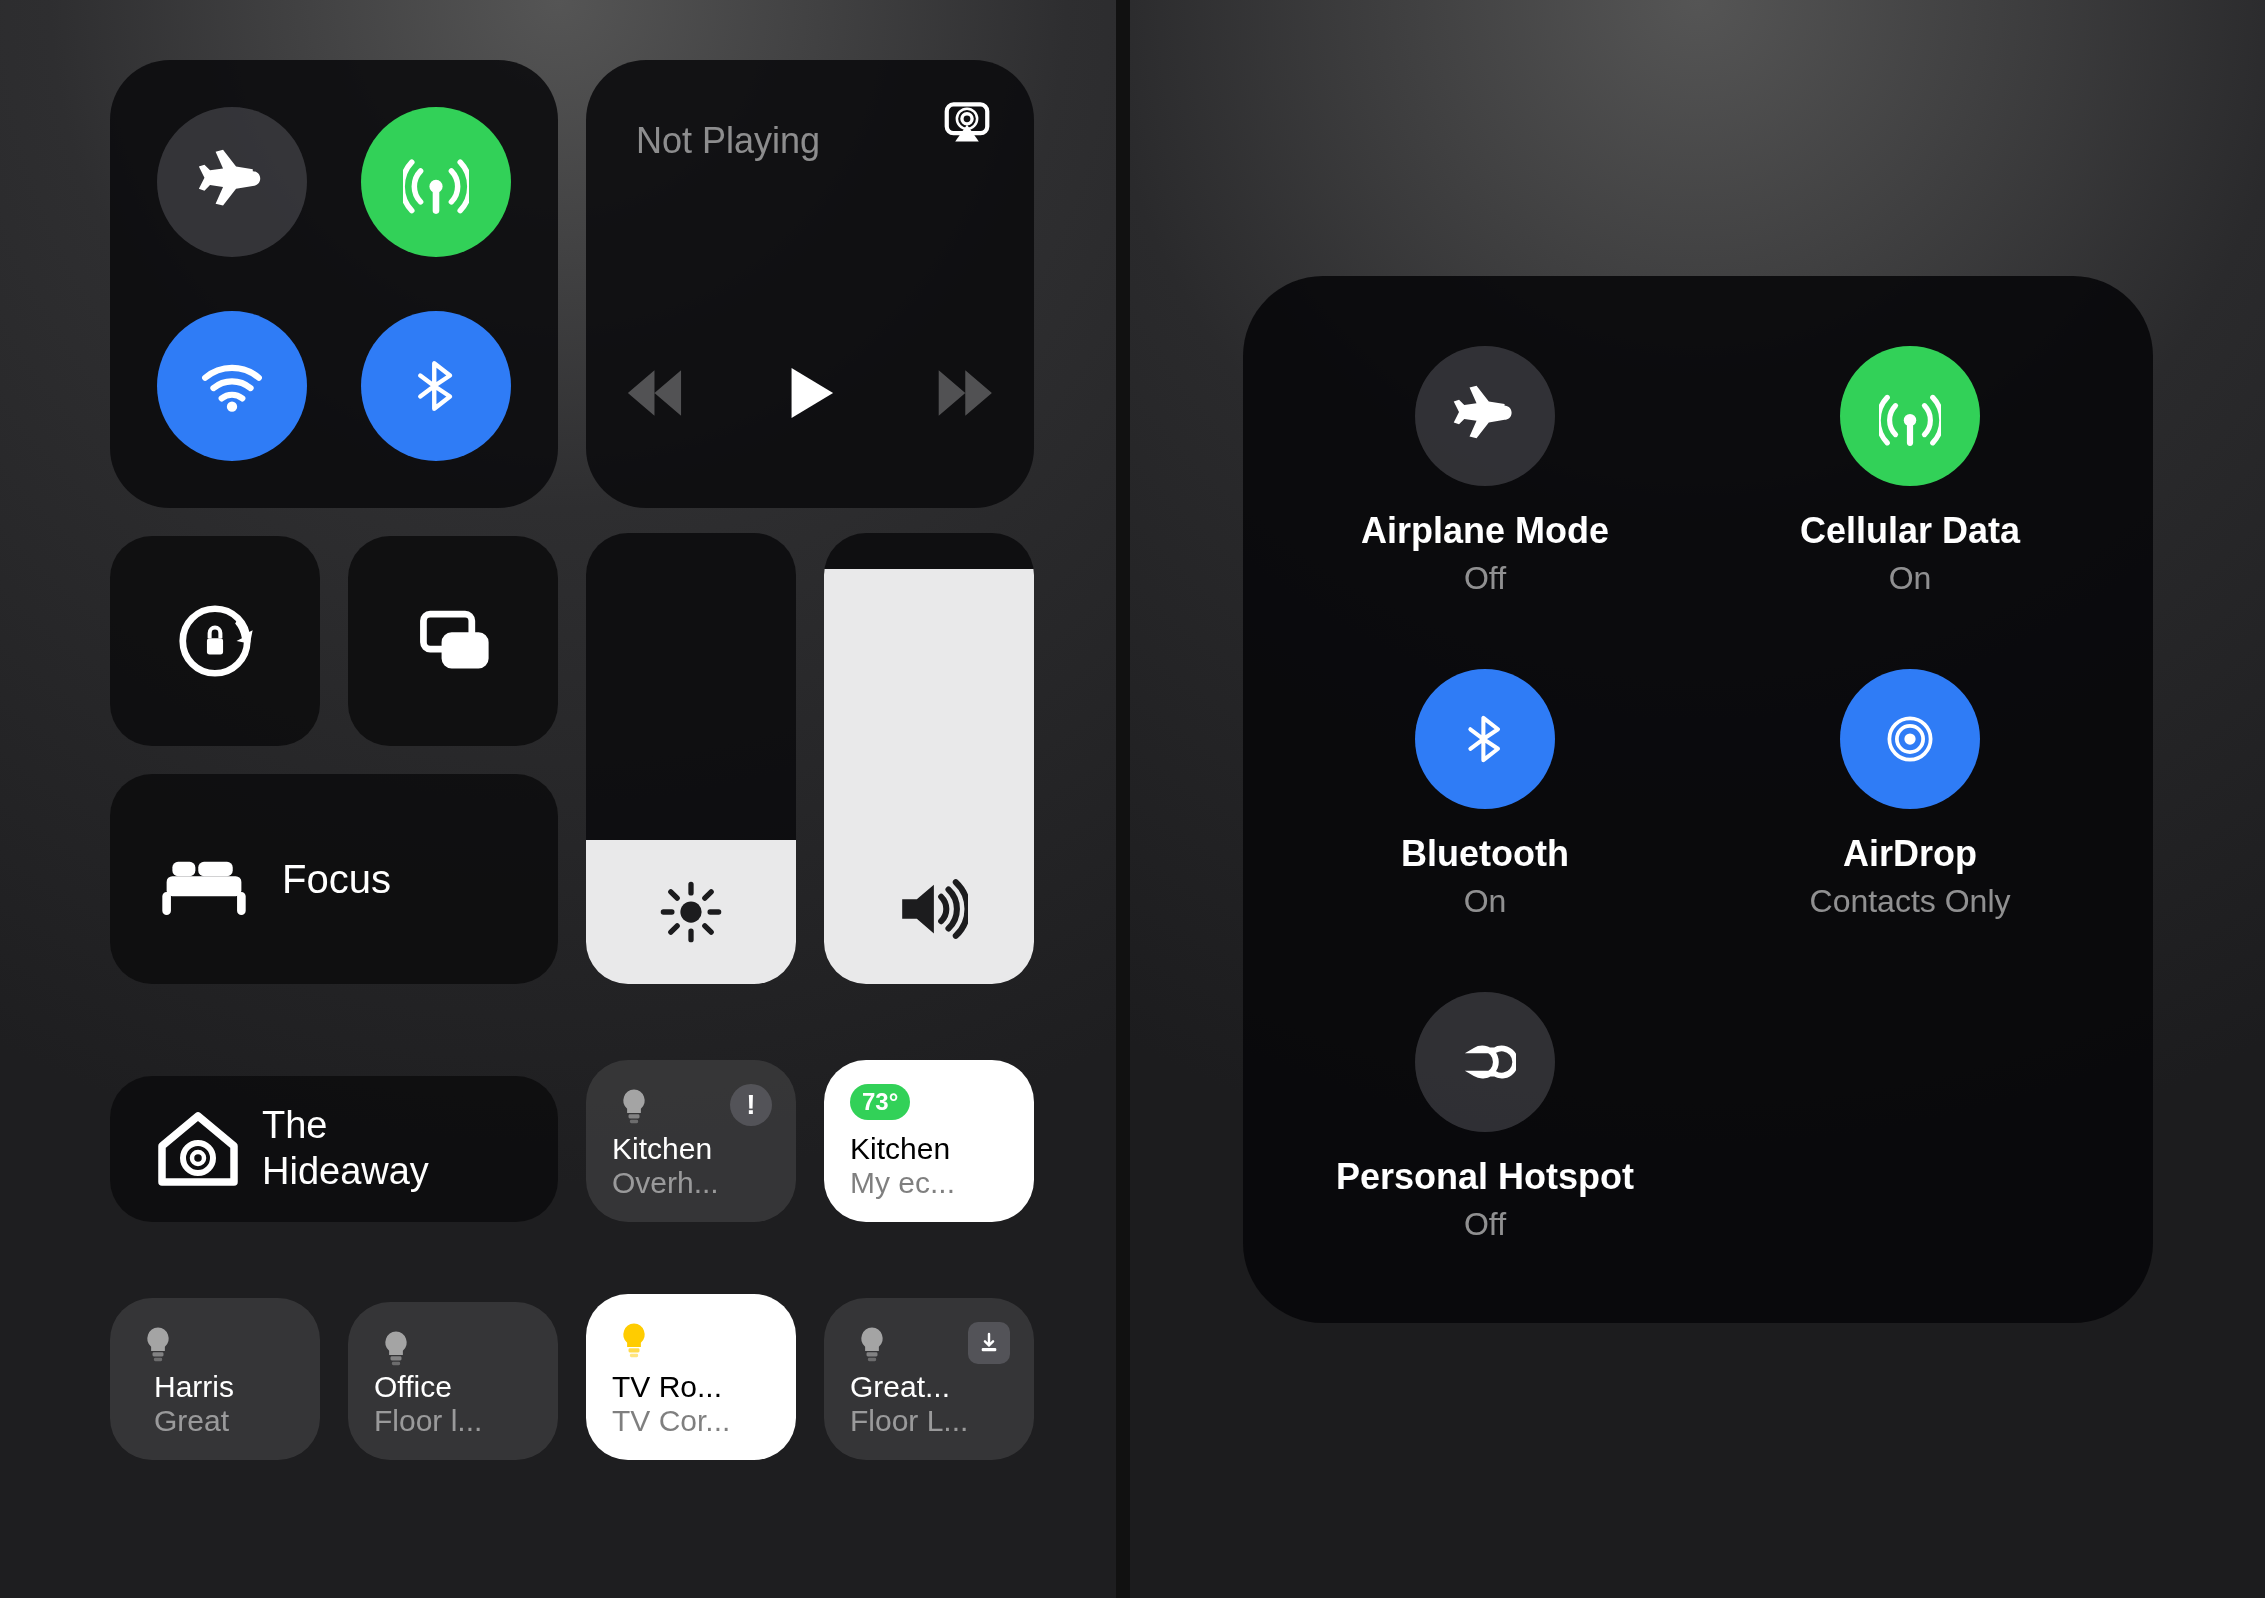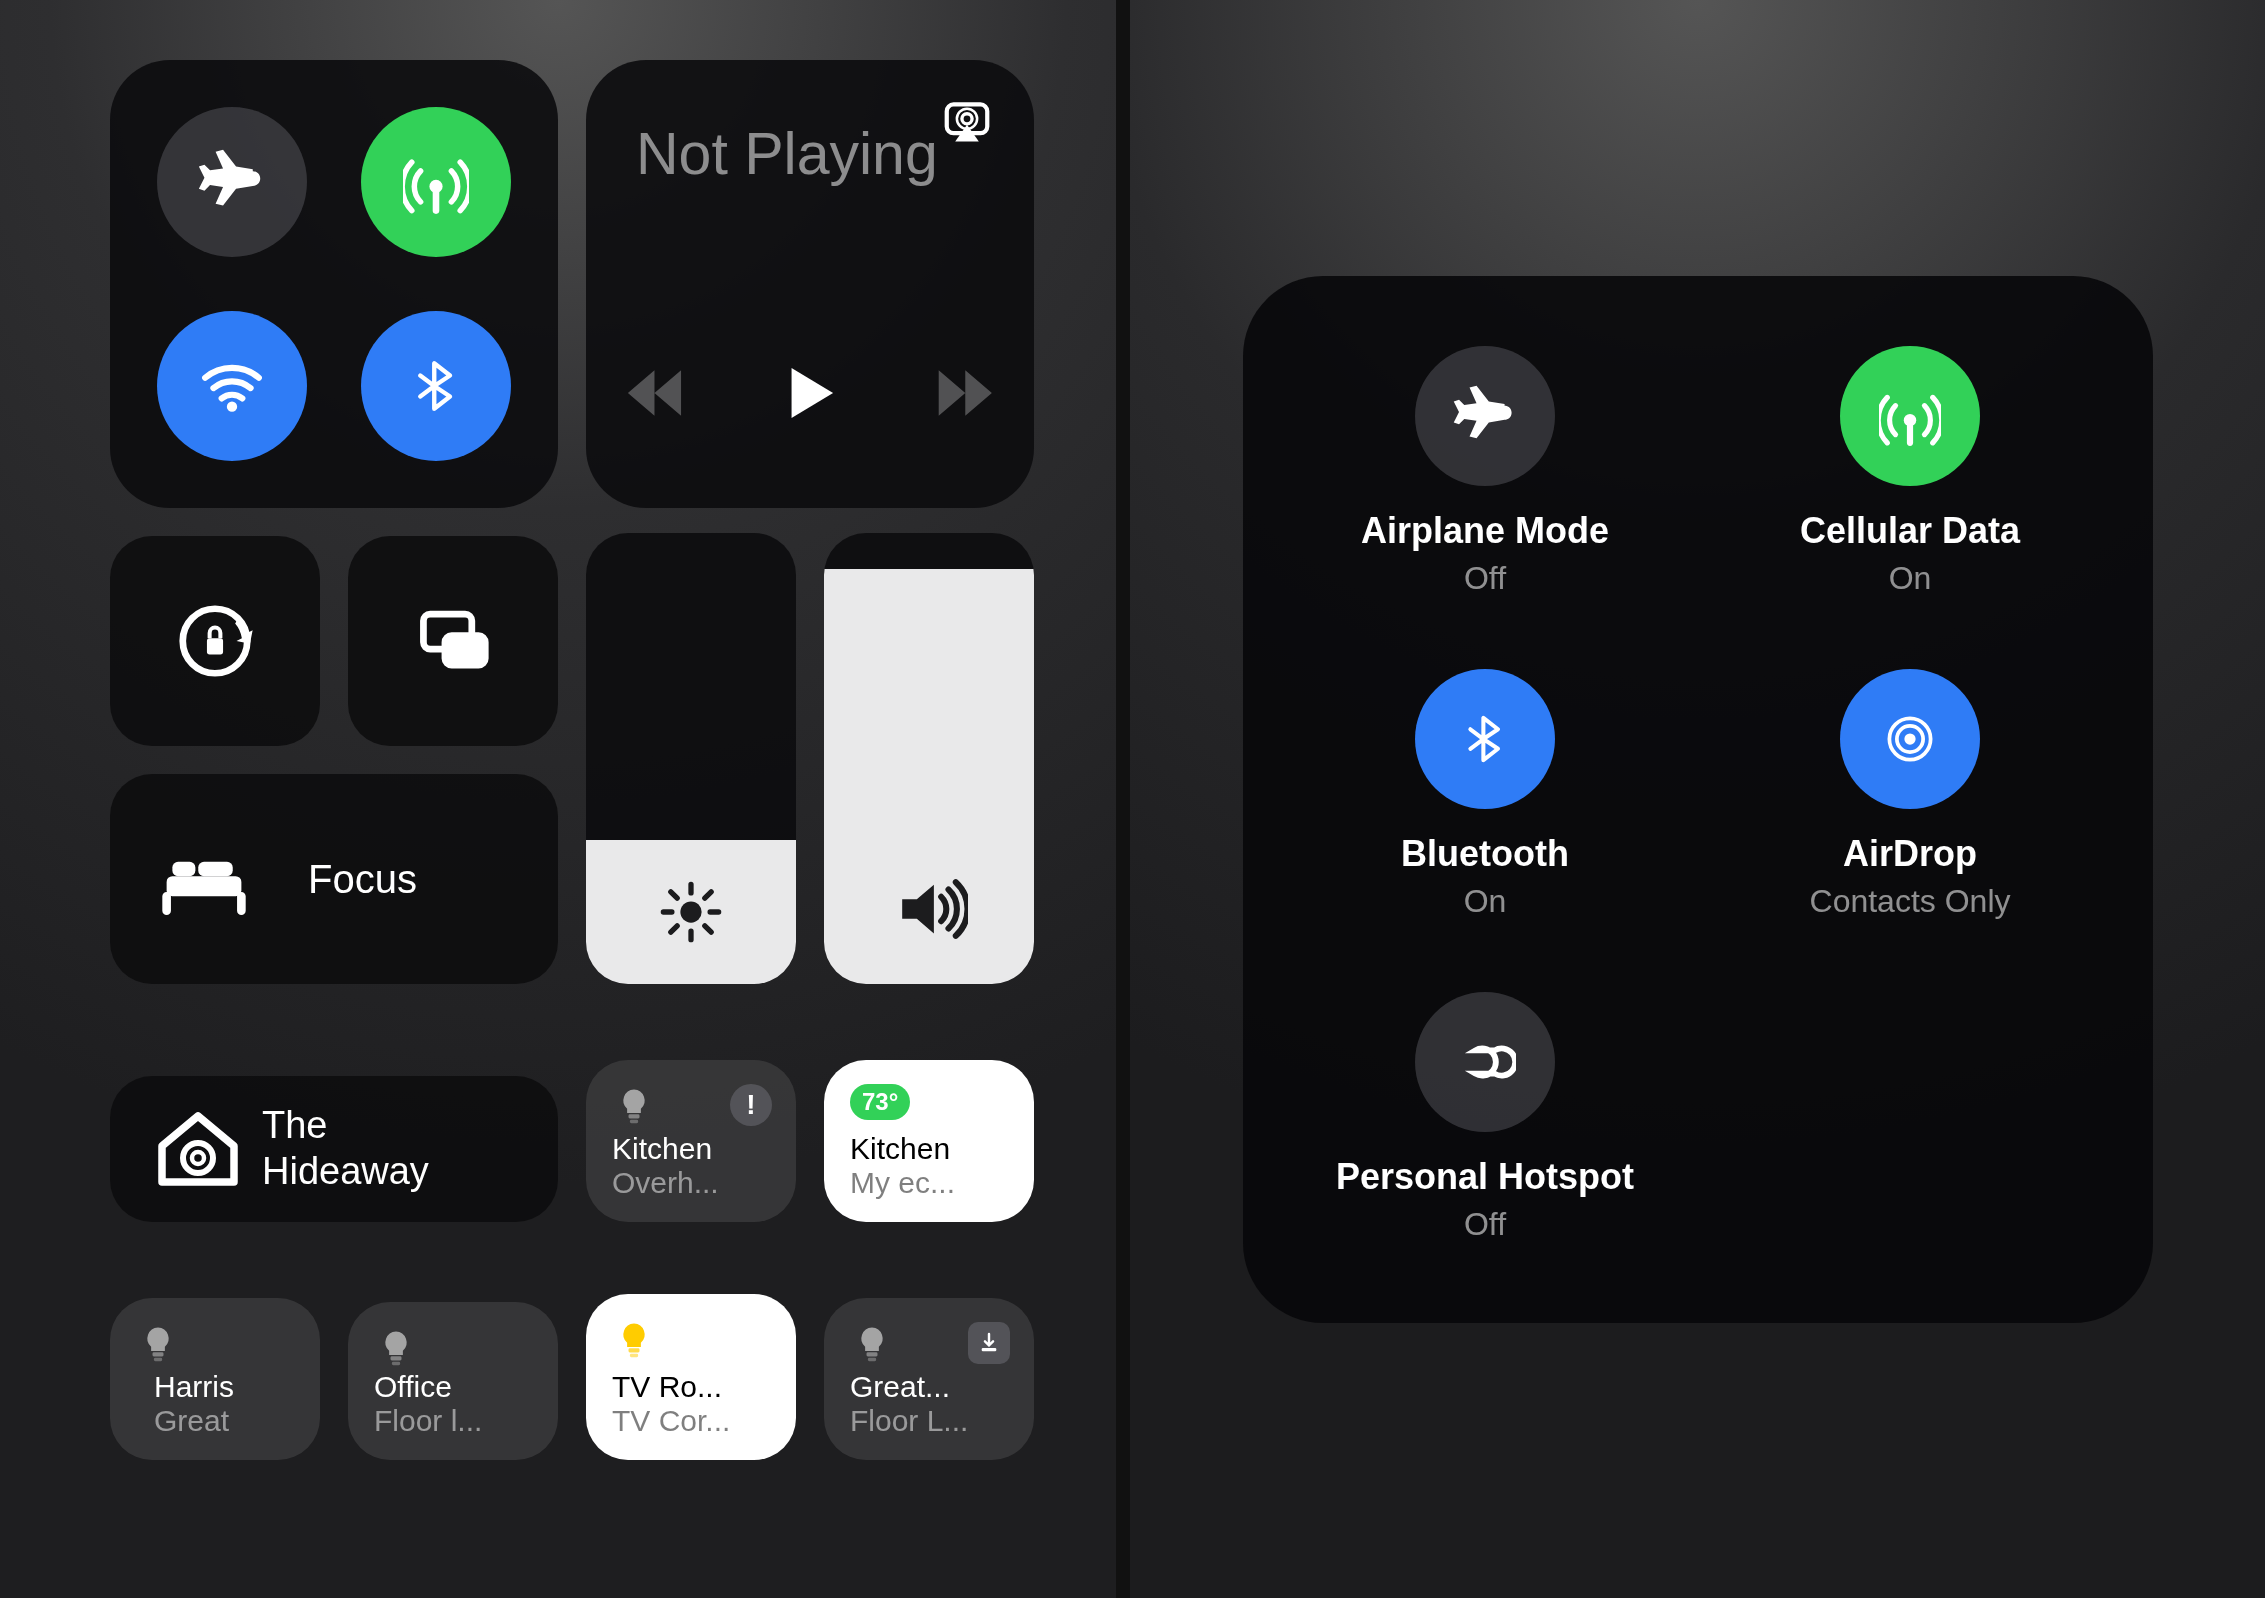--- a/index.html
+++ b/index.html
@@ -76,21 +76,21 @@
     grid-column: 3 / span 2;
     grid-row: 1 / span 2;
     background: rgba(12,12,14,0.9);
     border-radius: 60px;
     position: relative;
     padding: 50px 40px;
     display: flex;
     flex-direction: column;
   }
   .media-title {
-    font-size: 59px;
+    font-size: 36px;
     font-weight: 500;
     color: rgba(255,255,255,0.52);
     margin-top: 10px;
     margin-left: 10px;
   }
   .media-airplay {
     position: absolute;
     top: 36px; right: 40px;
   }
   .media-controls {
@@ -122,21 +122,21 @@
     justify-content: center;
   }
   .brightness-slider { grid-column: 3; grid-row: 3 / span 2; }
   .volume-slider { grid-column: 4; grid-row: 3 / span 2; }
 
   .focus-tile {
     grid-column: 1 / span 2;
     grid-row: 4;
     justify-content: flex-start;
     padding-left: 34px;
-    gap: 44px;
+    gap: 18px;
   }
   .focus-icon-wrap {
     width: 120px; height: 120px;
     display:flex; align-items:center; justify-content:center;
   }
   .focus-label { font-size: 40px; font-weight: 500; }
 
   .home-tile {
     grid-column: 1 / span 2;
     grid-row: 5;

